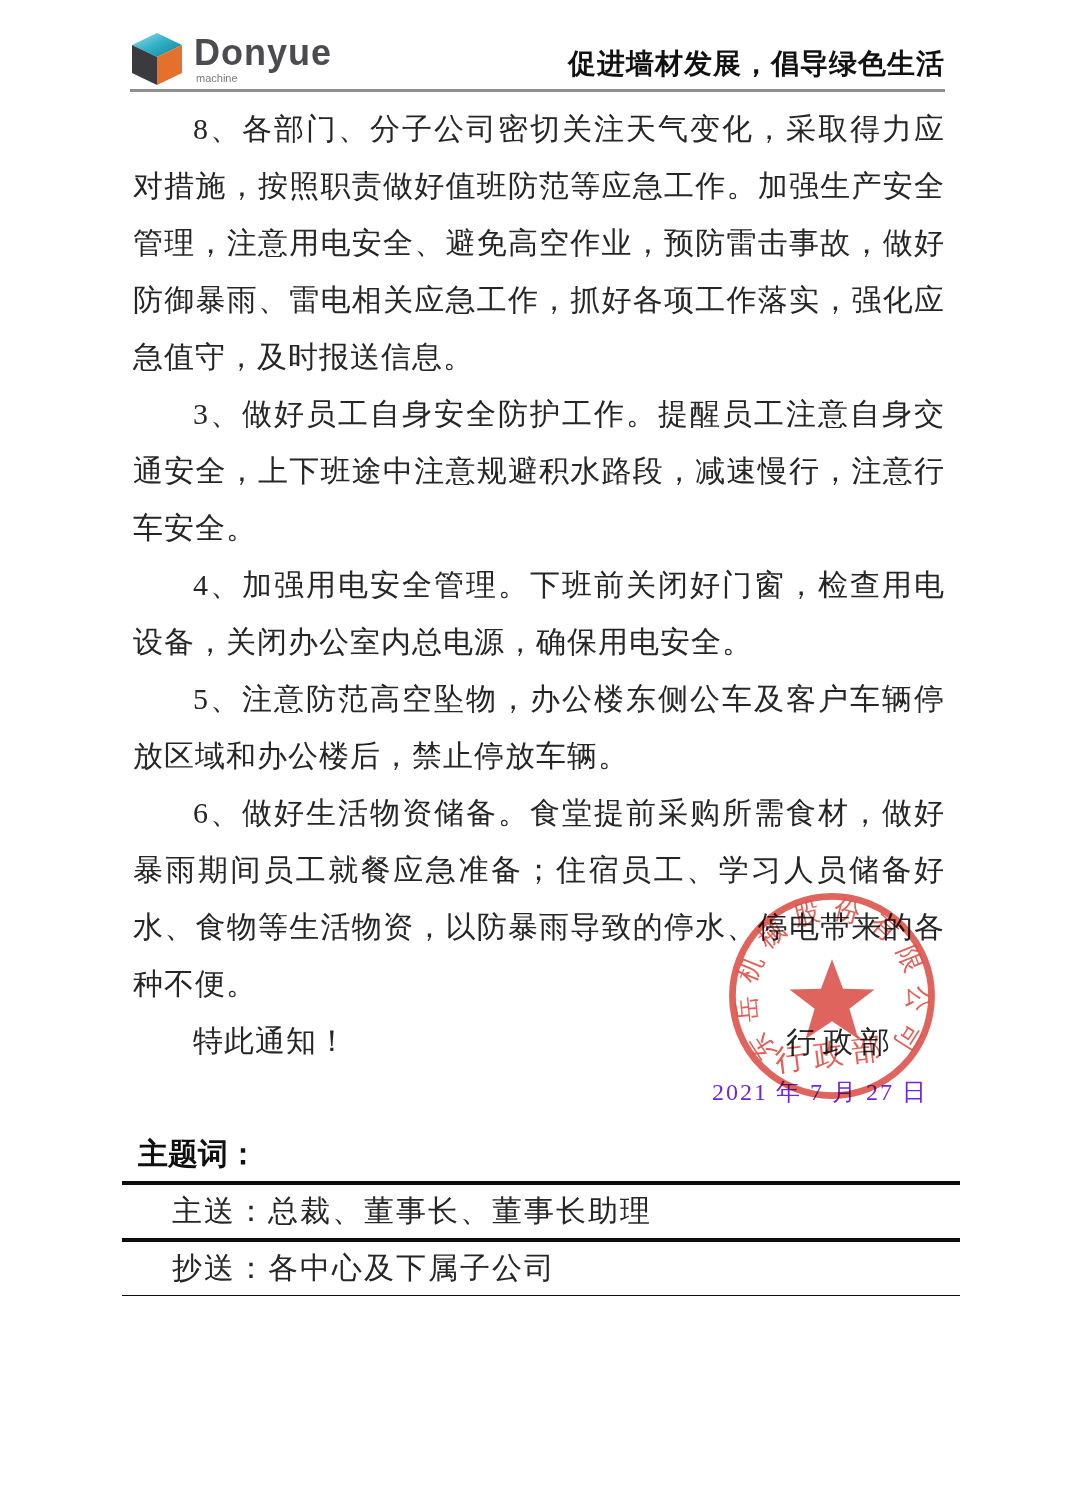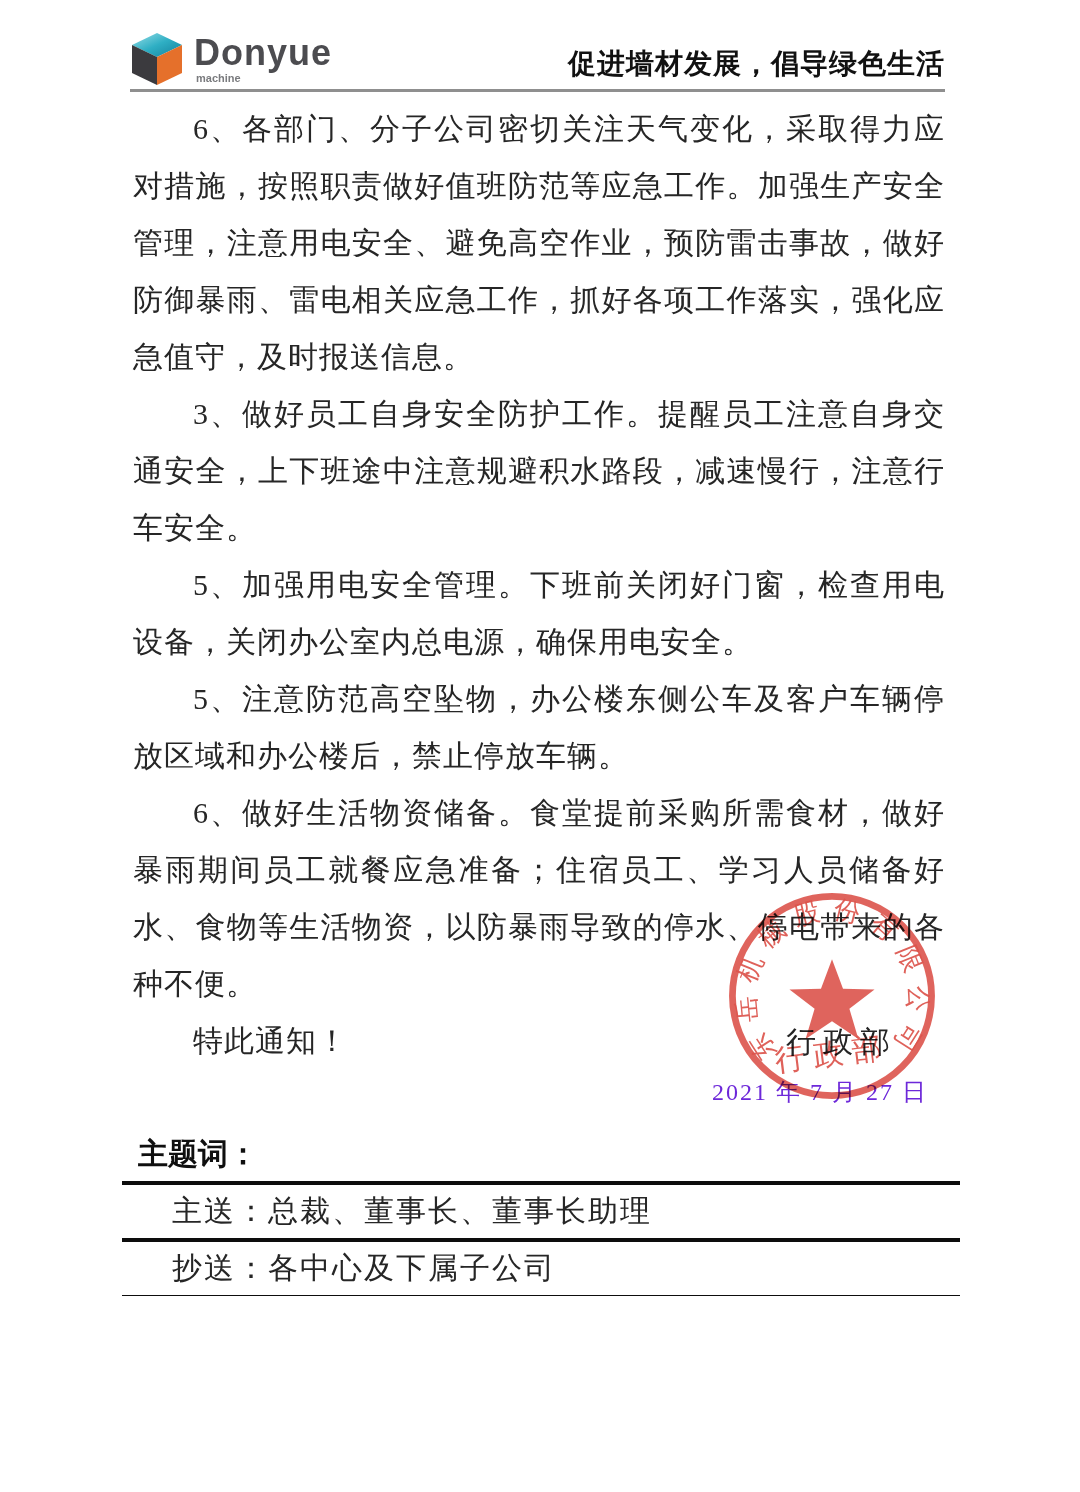--- a/index.html
+++ b/index.html
@@ -26,21 +26,21 @@
   }
   .logo { display: flex; align-items: center; gap: 10px; padding-bottom: 2px; }
   .logo-cube { width: 54px; height: 56px; }
   .logo-textwrap { display: flex; flex-direction: column; line-height: 1; }
   .logo-brand {
     font-family: "Liberation Sans", "DejaVu Sans", sans-serif;
     font-weight: bold; font-size: 36px; color: #4c4c50; letter-spacing: 1px;
   }
   .logo-sub {
     font-family: "Liberation Sans", "DejaVu Sans", sans-serif;
-    font-weight: bold; font-size: 11px; color: #7a7b7e; margin-top: 2px; margin-left: 2px;
+    font-weight: normal; font-size: 11px; color: #7a7b7e; margin-top: 2px; margin-left: 2px;
   }
   .slogan {
     font-family: "Liberation Sans", "DejaVu Sans", sans-serif;
     font-weight: bold; font-size: 28px; color: #111; padding-bottom: 6px;
     letter-spacing: 1px;
   }
 
   
   .body-text {
     position: absolute;
@@ -116,23 +116,23 @@
       </svg>
       <div class="logo-textwrap">
         <span class="logo-brand">Donyue</span>
         <span class="logo-sub">machine</span>
       </div>
     </div>
     <div class="slogan">促进墙材发展，倡导绿色生活</div>
   </div>
 
   <div class="body-text">
-    <p>6、各部门、分子公司密切关注天气变化，采取得力应对措施，按照职责做好值班防范等应急工作。加强生产安全管理，注意用电安全、避免高空作业，预防雷击事故，做好防御暴雨、雷电相关应急工作，抓好各项工作落实，强化应急值守，及时报送信息。</p>
+    <p>8、各部门、分子公司密切关注天气变化，采取得力应对措施，按照职责做好值班防范等应急工作。加强生产安全管理，注意用电安全、避免高空作业，预防雷击事故，做好防御暴雨、雷电相关应急工作，抓好各项工作落实，强化应急值守，及时报送信息。</p>
     <p>3、做好员工自身安全防护工作。提醒员工注意自身交通安全，上下班途中注意规避积水路段，减速慢行，注意行车安全。</p>
-    <p>5、加强用电安全管理。下班前关闭好门窗，检查用电设备，关闭办公室内总电源，确保用电安全。</p>
+    <p>4、加强用电安全管理。下班前关闭好门窗，检查用电设备，关闭办公室内总电源，确保用电安全。</p>
     <p>5、注意防范高空坠物，办公楼东侧公车及客户车辆停放区域和办公楼后，禁止停放车辆。</p>
     <p>6、做好生活物资储备。食堂提前采购所需食材，做好暴雨期间员工就餐应急准备；住宿员工、学习人员储备好水、食物等生活物资，以防暴雨导致的停水、停电带来的各种不便。</p>
     <p>特此通知！</p>
   </div>
 
   <div class="sig-area">
     <div class="sig-dept">行政部</div>
     <div class="sig-date">2021 年 7 月 27 日</div>
 
     <svg class="stamp" viewBox="0 0 240 240">

